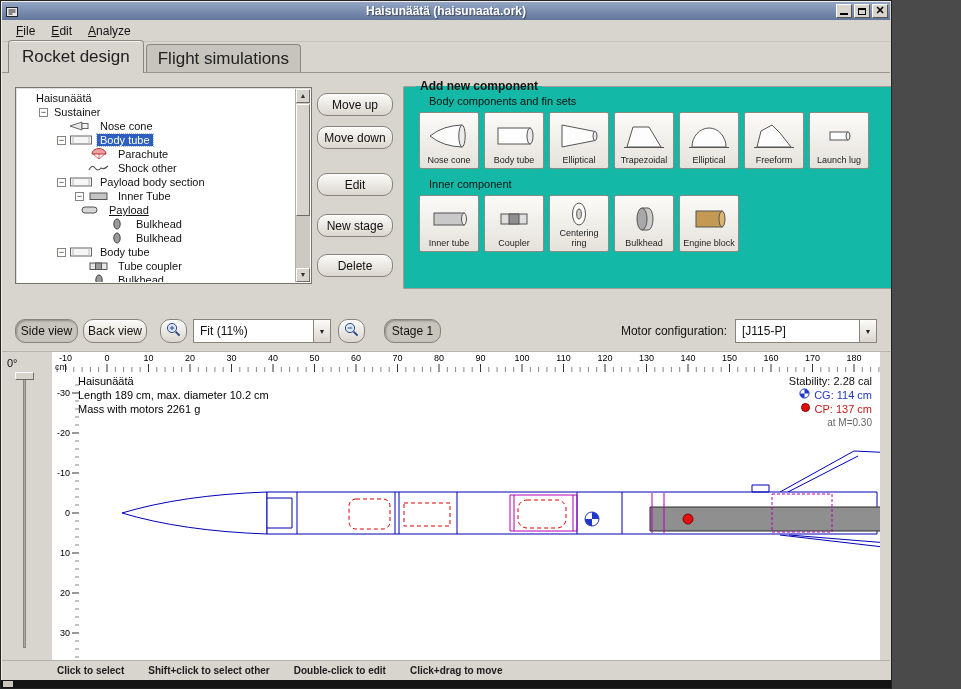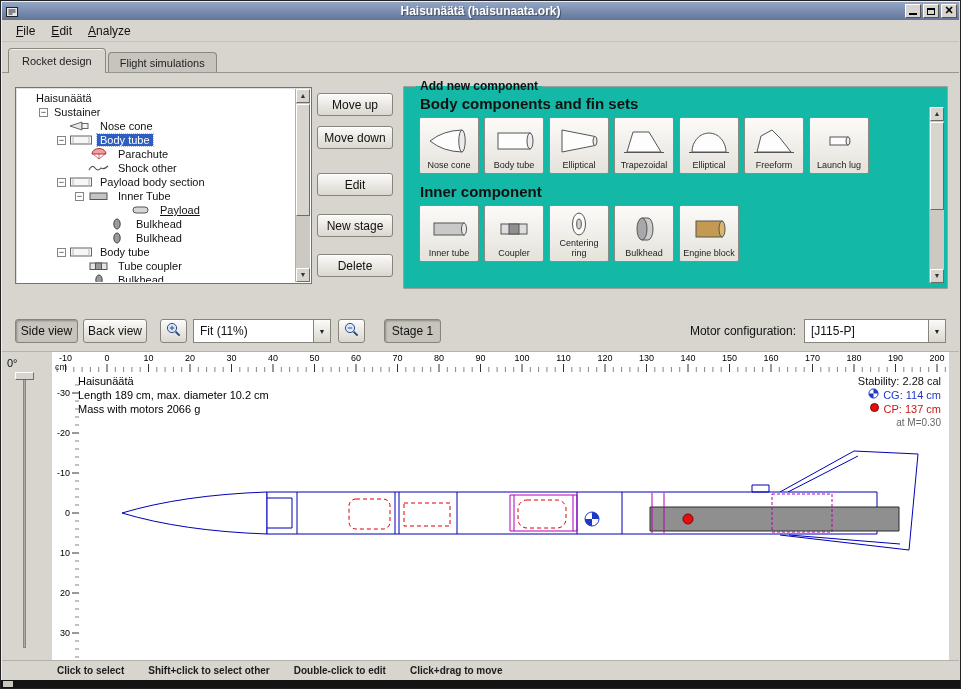--- a/index.html
+++ b/index.html
@@ -1,58 +1,58 @@
 <!DOCTYPE html>
 <html><head>
 <meta charset="utf-8">
 <style>
 *{margin:0;padding:0;box-sizing:border-box}
 html,body{background:#4a4a4a}
 body{font-family:"Liberation Sans",sans-serif;color:#111}
-#win{position:relative;width:961px;height:689px;background:#d8d5ce;border:1px solid #222;overflow:hidden;box-shadow:inset 1px 1px 0 #efeeea}
+#win{position:relative;width:892px;height:689px;background:#d8d5ce;border:1px solid #222;overflow:hidden;box-shadow:inset 1px 1px 0 #efeeea}
 
 .titlebar{position:absolute;left:1px;top:1px;right:1px;height:18px;background:linear-gradient(#94a6c4,#62769b);display:flex;align-items:center}
 .title-icon{margin-left:3px;display:flex;z-index:2}
 .title-text{position:absolute;left:0;right:0;text-align:center;font-size:12px;font-weight:bold;color:#fff;text-shadow:1px 1px 1px rgba(0,0,0,.45)}
 .title-btns{position:absolute;right:2px;top:2px;display:flex;gap:2px;z-index:2}
 .tbtn{width:16px;height:14px;background:#d8d5ce;border:1px solid;border-color:#fff #57544e #57544e #fff;display:flex;align-items:flex-end;justify-content:center;font-size:9px;font-weight:bold;line-height:1;color:#000;position:relative}
 .tbtn .g-min{display:block;width:8px;height:2px;background:#000;margin-bottom:2px}
 .tbtn .g-max{display:block;width:8px;height:7px;border:1px solid #000;border-top-width:2px;margin-bottom:2px}
 .tbtn .g-close{display:block;margin-bottom:1px;font-size:11px;line-height:11px}
 
 .menubar{position:absolute;left:1px;top:19px;right:1px;height:22px;display:flex;align-items:center;padding-left:6px;border-bottom:1px solid #c6c3bc}
 .menu-item{padding:3px 8px;font-size:12px}
 
 .tabbar{position:absolute;left:1px;top:41px;right:1px;height:31px;display:flex;align-items:flex-end;padding-left:6px}
 .tabbar::after{content:"";position:absolute;left:0;right:0;bottom:0;height:1px;background:#98958d;z-index:1}
-.tab{position:relative;border:1px solid #8a877f;border-bottom:none;border-radius:4px 4px 0 0;font-size:11px;padding:4px 11px;background:#c7c4bd;color:#222;margin-right:2px;z-index:0}
+.tab{position:relative;border:1px solid #8a877f;border-bottom:none;border-radius:4px 4px 0 0;font-size:17px;padding:4px 11px;background:#c7c4bd;color:#222;margin-right:2px;z-index:0}
 .tab.active{background:#d8d5ce;padding:6px 13px;z-index:2;box-shadow:inset 0 1px 0 #f2f1ed}
 
-.btn{background:linear-gradient(#fcfbf9,#dbd7cf);border:1px solid #87847c;border-radius:3px;font-size:12px;color:#111;display:flex;align-items:center;justify-content:center;cursor:default;box-shadow:inset 0 1px 0 #fff}
+.btn{background:linear-gradient(#fcfbf9,#dbd7cf);border:1px solid #87847c;border-radius:10px;font-size:12px;color:#111;display:flex;align-items:center;justify-content:center;cursor:default;box-shadow:inset 0 1px 0 #fff}
 .btn.pressed{background:#c7c4bc;box-shadow:inset 1px 1px 2px rgba(0,0,0,.3)}
 
 .tree-panel{position:absolute;left:14px;top:86px;width:297px;height:197px;background:#fff;border:1px solid #76736c;box-shadow:inset 1px 1px 0 rgba(0,0,0,.12)}
 #tree-rows{position:absolute;top:1px;left:1px;right:16px;bottom:1px;overflow:hidden;padding-top:2px}
 .tree-row{display:flex;align-items:center;height:14px;font-size:11px;white-space:nowrap}
 .expander{width:9px;height:9px;border:1px solid #848480;background:#fff;font-size:9px;line-height:7px;text-align:center;margin-right:3px;flex:none;color:#222}
 .tree-spacer{width:12px;flex:none}
 .tree-icon{margin-right:4px;display:flex;flex:none}
 .tree-label{padding:0 3px}
 .tree-label.selected{background:#2e5fc0;color:#fff;outline:1px dotted #a9bce4}
 
 .vscroll{position:absolute;top:1px;right:1px;bottom:1px;width:15px;background:#ccc9c2;border-left:1px solid #b3b0a9}
 .sb-btn{position:absolute;left:0;width:14px;height:14px;background:#d8d5ce;border:1px solid;border-color:#fff #6e6b64 #6e6b64 #fff;color:#333;font-size:7px;text-align:center;line-height:12px}
 .sb-up{top:0}.sb-down{bottom:0}
 .sb-thumb{position:absolute;left:0;width:14px;background:#d8d5ce;border:1px solid;border-color:#fff #6e6b64 #6e6b64 #fff}
 
 .action-btn{position:absolute;left:316px;width:76px;height:23px}
 
 fieldset.addnew{position:absolute;left:402px;top:78px;width:545px;height:210px;border:1px solid #a19e96;border-radius:2px;padding:0 10px 4px 10px;background:#14b8a6}
 fieldset.addnew legend{font-size:12px;font-weight:bold;padding:0 4px;margin-left:2px}
-.grp-label{font-size:15px;font-weight:bold;margin:2px 0 5px 6px}
+.grp-label{font-size:11px;font-weight:normal;margin:2px 0 5px 15px}
 .grp-label.second{margin-top:9px}
 .comp-row{display:flex;gap:5px;margin-left:5px}
 .comp-btn{width:60px;height:57px;display:flex;flex-direction:column;align-items:center;background:linear-gradient(#fcfbf9,#e5e2db);border:1px solid #8d8a82;border-radius:2px;font-size:9px;text-align:center;line-height:1.1;padding:2px 1px;color:#222}
 .comp-btn .ci{flex:1;display:flex;align-items:center}
 .comp-btn .cl{display:block}
 
 .viewbar{position:absolute;left:0;top:313px;right:0;height:34px}
 .viewbar .btn{position:absolute;top:5px;height:24px}
 .combo{position:absolute;top:5px;height:24px;display:flex;border:1px solid #87847c;border-radius:0;background:#fff}
 .combo .val{flex:1;font-size:12px;display:flex;align-items:center;padding-left:6px;background:#fff;color:#111}
@@ -178,21 +178,21 @@
         </div>
         <div class="tree-row" style="padding-left: 58px;">
           <span class="expander">−</span>
           <span class="tree-icon">
             <svg width="24" height="12" viewBox="0 0 24 12">
               <rect x="3" y="3" width="17" height="6.5" fill="#c4c4c4" stroke="#555"></rect>
             </svg>
           </span>
           <span class="tree-label">Inner Tube</span>
         </div>
-        <div class="tree-row" style="padding-left: 100px; text-decoration: underline;">
+        <div class="tree-row" style="padding-left: 49px; text-decoration: underline;">
           <span class="tree-spacer"></span>
           <span class="tree-icon">
             <svg width="24" height="12" viewBox="0 0 24 12">
               <rect x="4" y="3" width="15" height="6" rx="3" fill="#d6d6d6" stroke="#555"></rect>
             </svg>
           </span>
           <span class="tree-label">Payload</span>
         </div>
         <div class="tree-row" style="padding-left: 76px;">
           <span class="tree-spacer"></span>
@@ -614,21 +614,21 @@
             <circle cx="540" cy="167" r="7" fill="#fff" stroke="#2038c8"></circle>
             <path d="M540,167 L540,160 A7,7 0 0 1 547,167 Z M540,167 L540,174 A7,7 0 0 1 533,167 Z" fill="#2038c8"></path>
           </g>
           <circle cx="636" cy="167" r="5" fill="#e01010" stroke="#8a0000"></circle>
         </g>
       </svg>
 
       <div class="cv-info">
         <div>Haisunäätä</div>
         <div>Length 189 cm, max. diameter 10.2 cm</div>
-        <div>Mass with motors 2066 g</div>
+        <div>Mass with motors 2261 g</div>
       </div>
 
       <div class="cv-legend">
         <div>Stability: 2.28 cal</div>
         <div class="legend-row">
             <span><svg width="11" height="11" viewBox="0 0 11 11">
                 <circle cx="5.5" cy="5.5" r="4.6" fill="#fff" stroke="#2038c8"></circle>
                 <path d="M5.5,5.5 L5.5,0.9 A4.6,4.6 0 0 1 10.1,5.5 Z M5.5,5.5 L5.5,10.1 A4.6,4.6 0 0 1 0.9,5.5 Z" fill="#2038c8"></path>
               </svg></span>
             <span class="cg-text">CG: 114 cm</span>

